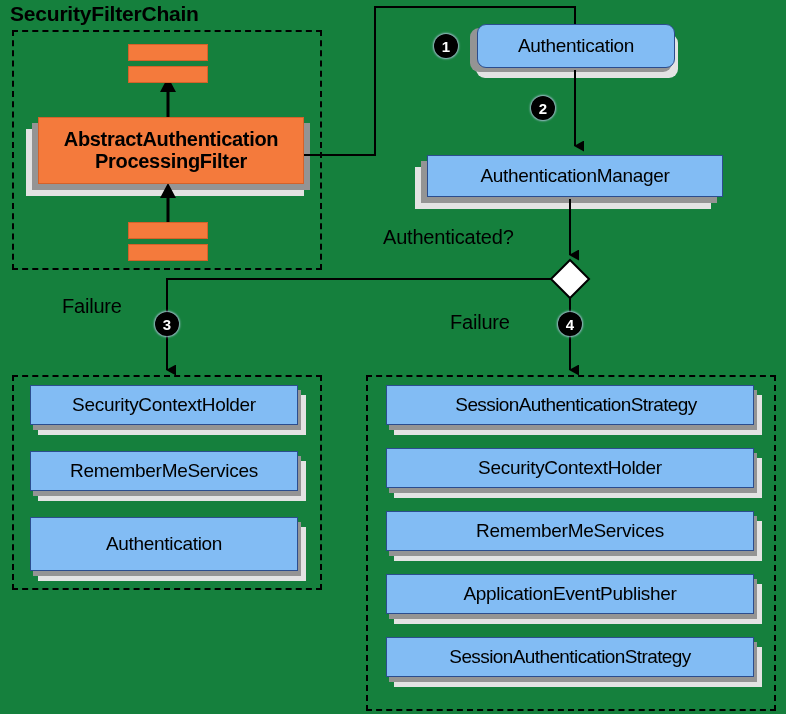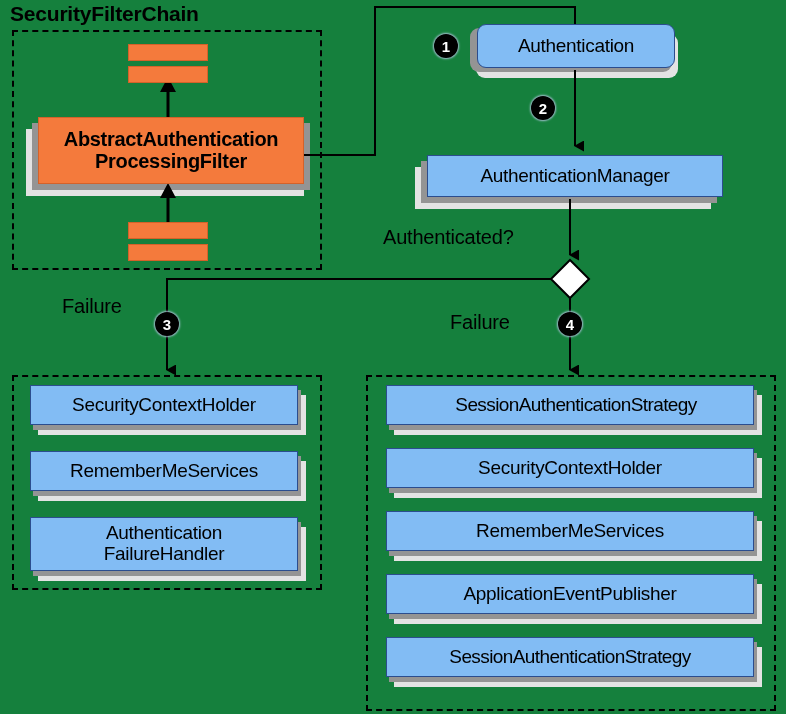--- a/index.html
+++ b/index.html
@@ -222,21 +222,20 @@
   <div class="abs shadow-dark" style="left:33px;top:456px;width:268px;height:40px;"></div>
   <div class="abs node" style="left:30px;top:451px;width:268px;height:40px;">
     <span>RememberMeServices</span>
   </div>
 
   <div class="abs shadow-light" style="left:38px;top:527px;width:268px;height:54px;"></div>
   <div class="abs shadow-dark" style="left:33px;top:522px;width:268px;height:54px;"></div>
   <div class="abs node" style="left:30px;top:517px;width:268px;height:54px;">
     <span>
       <span>Authentication</span><br>
-      <span>FailureHandler</span>
     </span>
   </div>
 
   <div class="abs group-box" style="left:366px;top:375px;width:410px;height:336px;"></div>
 
   <div class="abs shadow-light" style="left:394px;top:395px;width:368px;height:40px;"></div>
   <div class="abs shadow-dark" style="left:389px;top:390px;width:368px;height:40px;"></div>
   <div class="abs node tight" style="left:386px;top:385px;width:368px;height:40px;padding-left:12px;">
     <span>SessionAuthenticationStrategy</span>
   </div>

